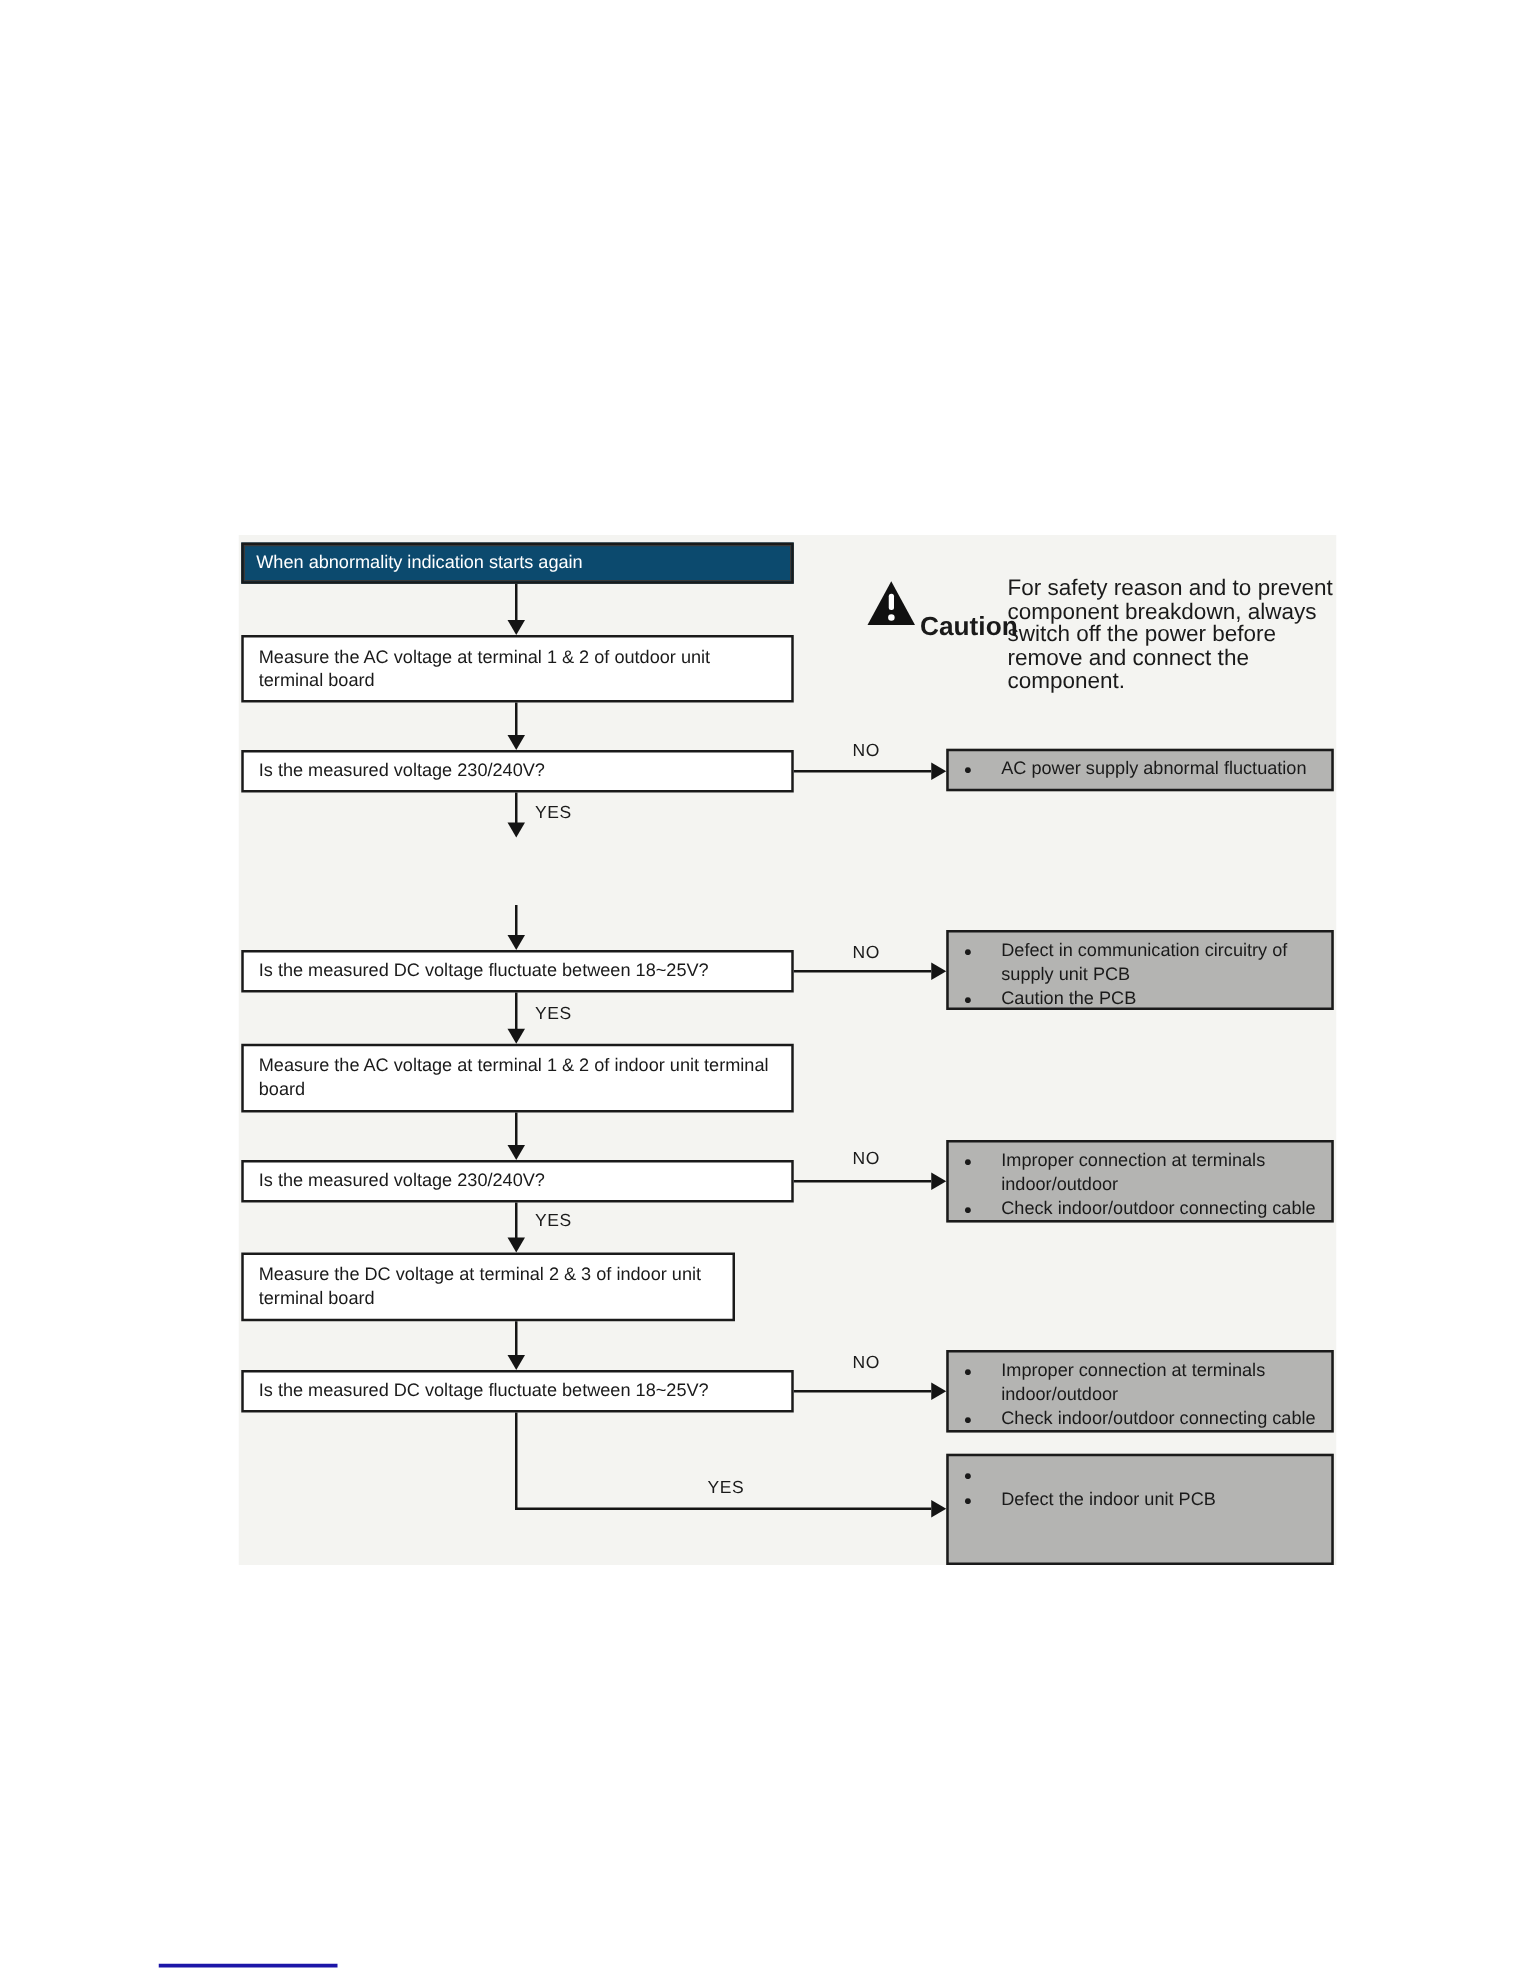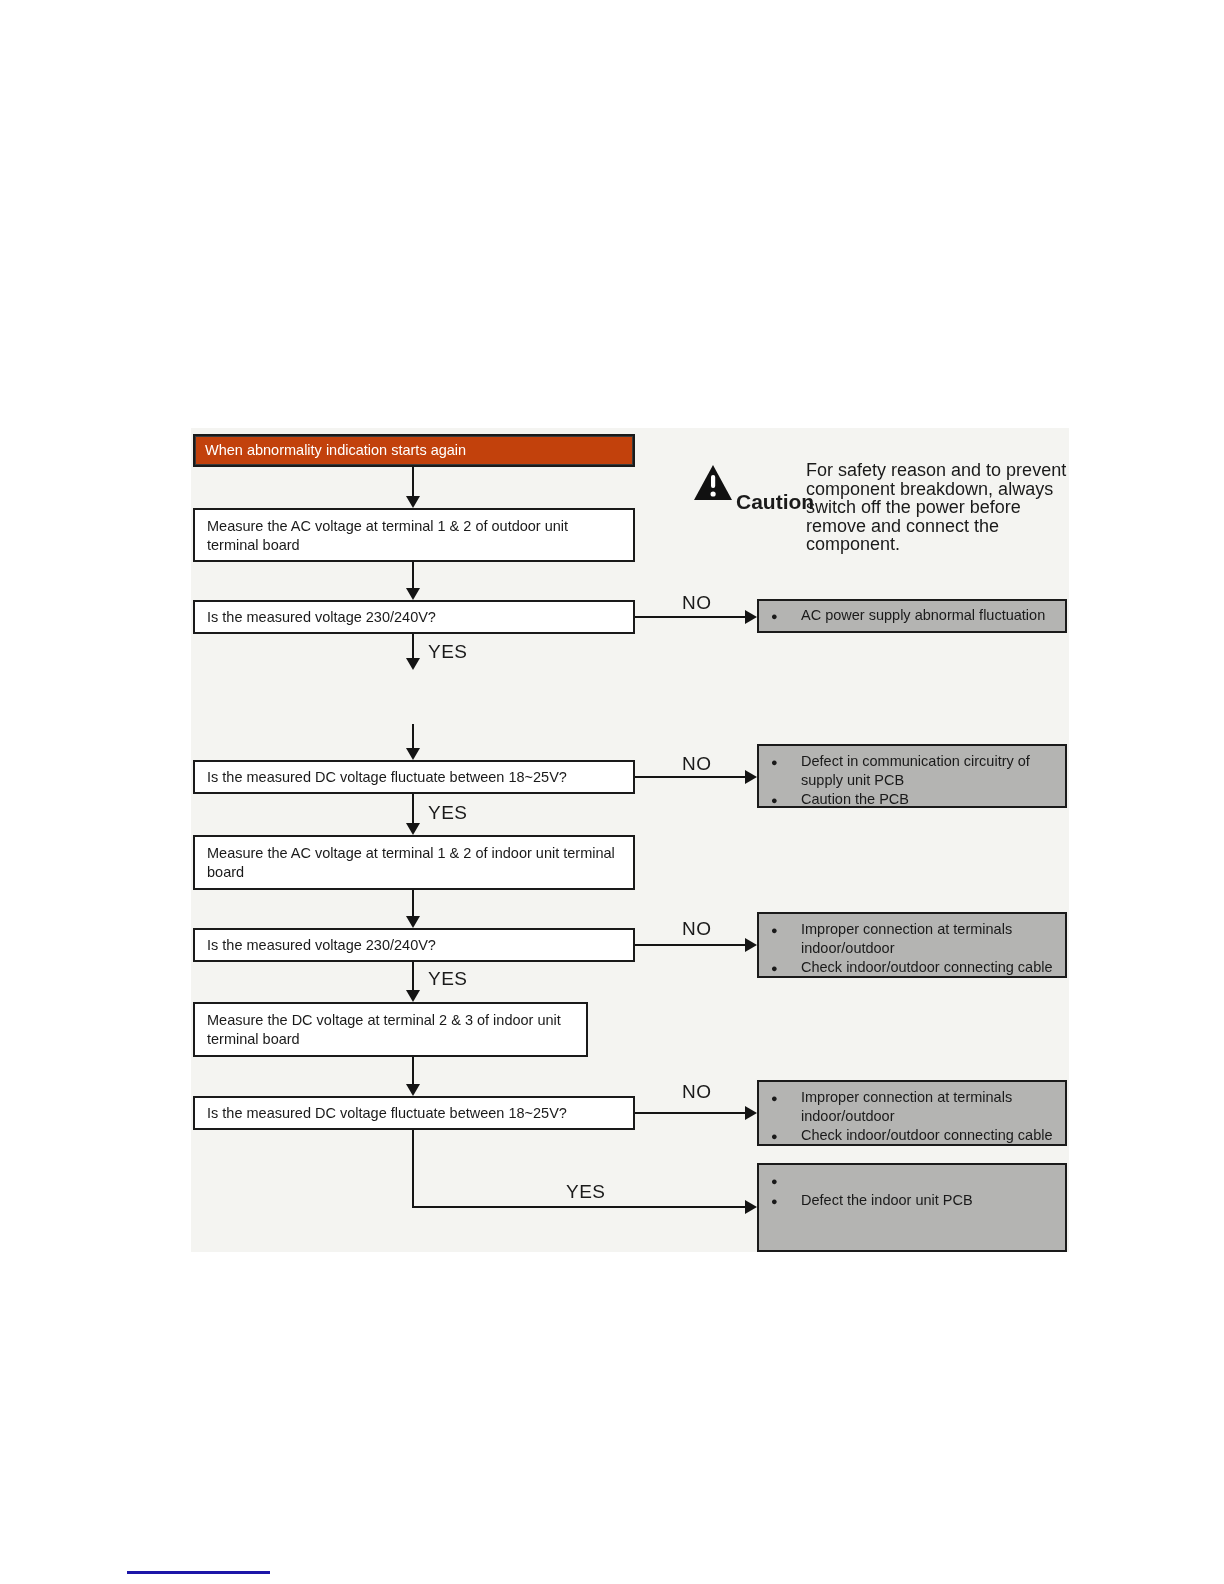--- a/index.html
+++ b/index.html
@@ -10,21 +10,21 @@
   #flow-area{position:absolute;left:0;top:0;width:1224px;height:1584px;}
   .flow-bg{
     position:absolute;left:191px;top:428px;width:878px;height:824px;
     background:#f4f4f1;
   }
   .node{
     position:absolute;box-sizing:border-box;border:2px solid #1a1a1a;
     font-size:14.5px;line-height:19px;
   }
   .start{
-    background:#c2410c;color:#ffffff;display:flex;align-items:center;
+    background:#0c4a6e;color:#ffffff;display:flex;align-items:center;
     padding:0 10px;box-shadow:0 0 0 1px #3a3a3a inset;
   }
   .process{background:#ffffff;padding:7px 12px;}
   .decision{background:#ffffff;display:flex;align-items:center;padding:0 12px;}
   .result{background:#b4b4b2;padding:6px 10px 6px 12px;}
   .result.single{display:flex;align-items:center;padding-top:0;padding-bottom:0;}
   .brow{display:flex;}
   .bullet{
     width:30px;flex:0 0 30px;font-size:11px;line-height:19px;
     padding-top:1px;
@@ -35,21 +35,21 @@
   .ah-down{
     position:absolute;width:0;height:0;
     border-left:7px solid transparent;border-right:7px solid transparent;
     border-top:12px solid #141414;
   }
   .ah-right{
     position:absolute;width:0;height:0;
     border-top:7px solid transparent;border-bottom:7px solid transparent;
     border-left:12px solid #141414;
   }
-  .lbl{position:absolute;font-size:19px;letter-spacing:.5px;}
+  .lbl{position:absolute;font-size:14px;letter-spacing:.5px;}
   .caution-wrap{position:absolute;left:690px;top:458px;width:380px;height:100px;}
   .caution-icon{position:absolute;left:3px;top:6px;width:40px;height:38px;}
   .caution-title{
     position:absolute;left:46px;top:32px;font-size:21px;font-weight:bold;
   }
   .caution-text{
     position:absolute;left:116px;top:3px;width:266px;
     font-size:18px;line-height:18.5px;
   }
   .link-underline{

